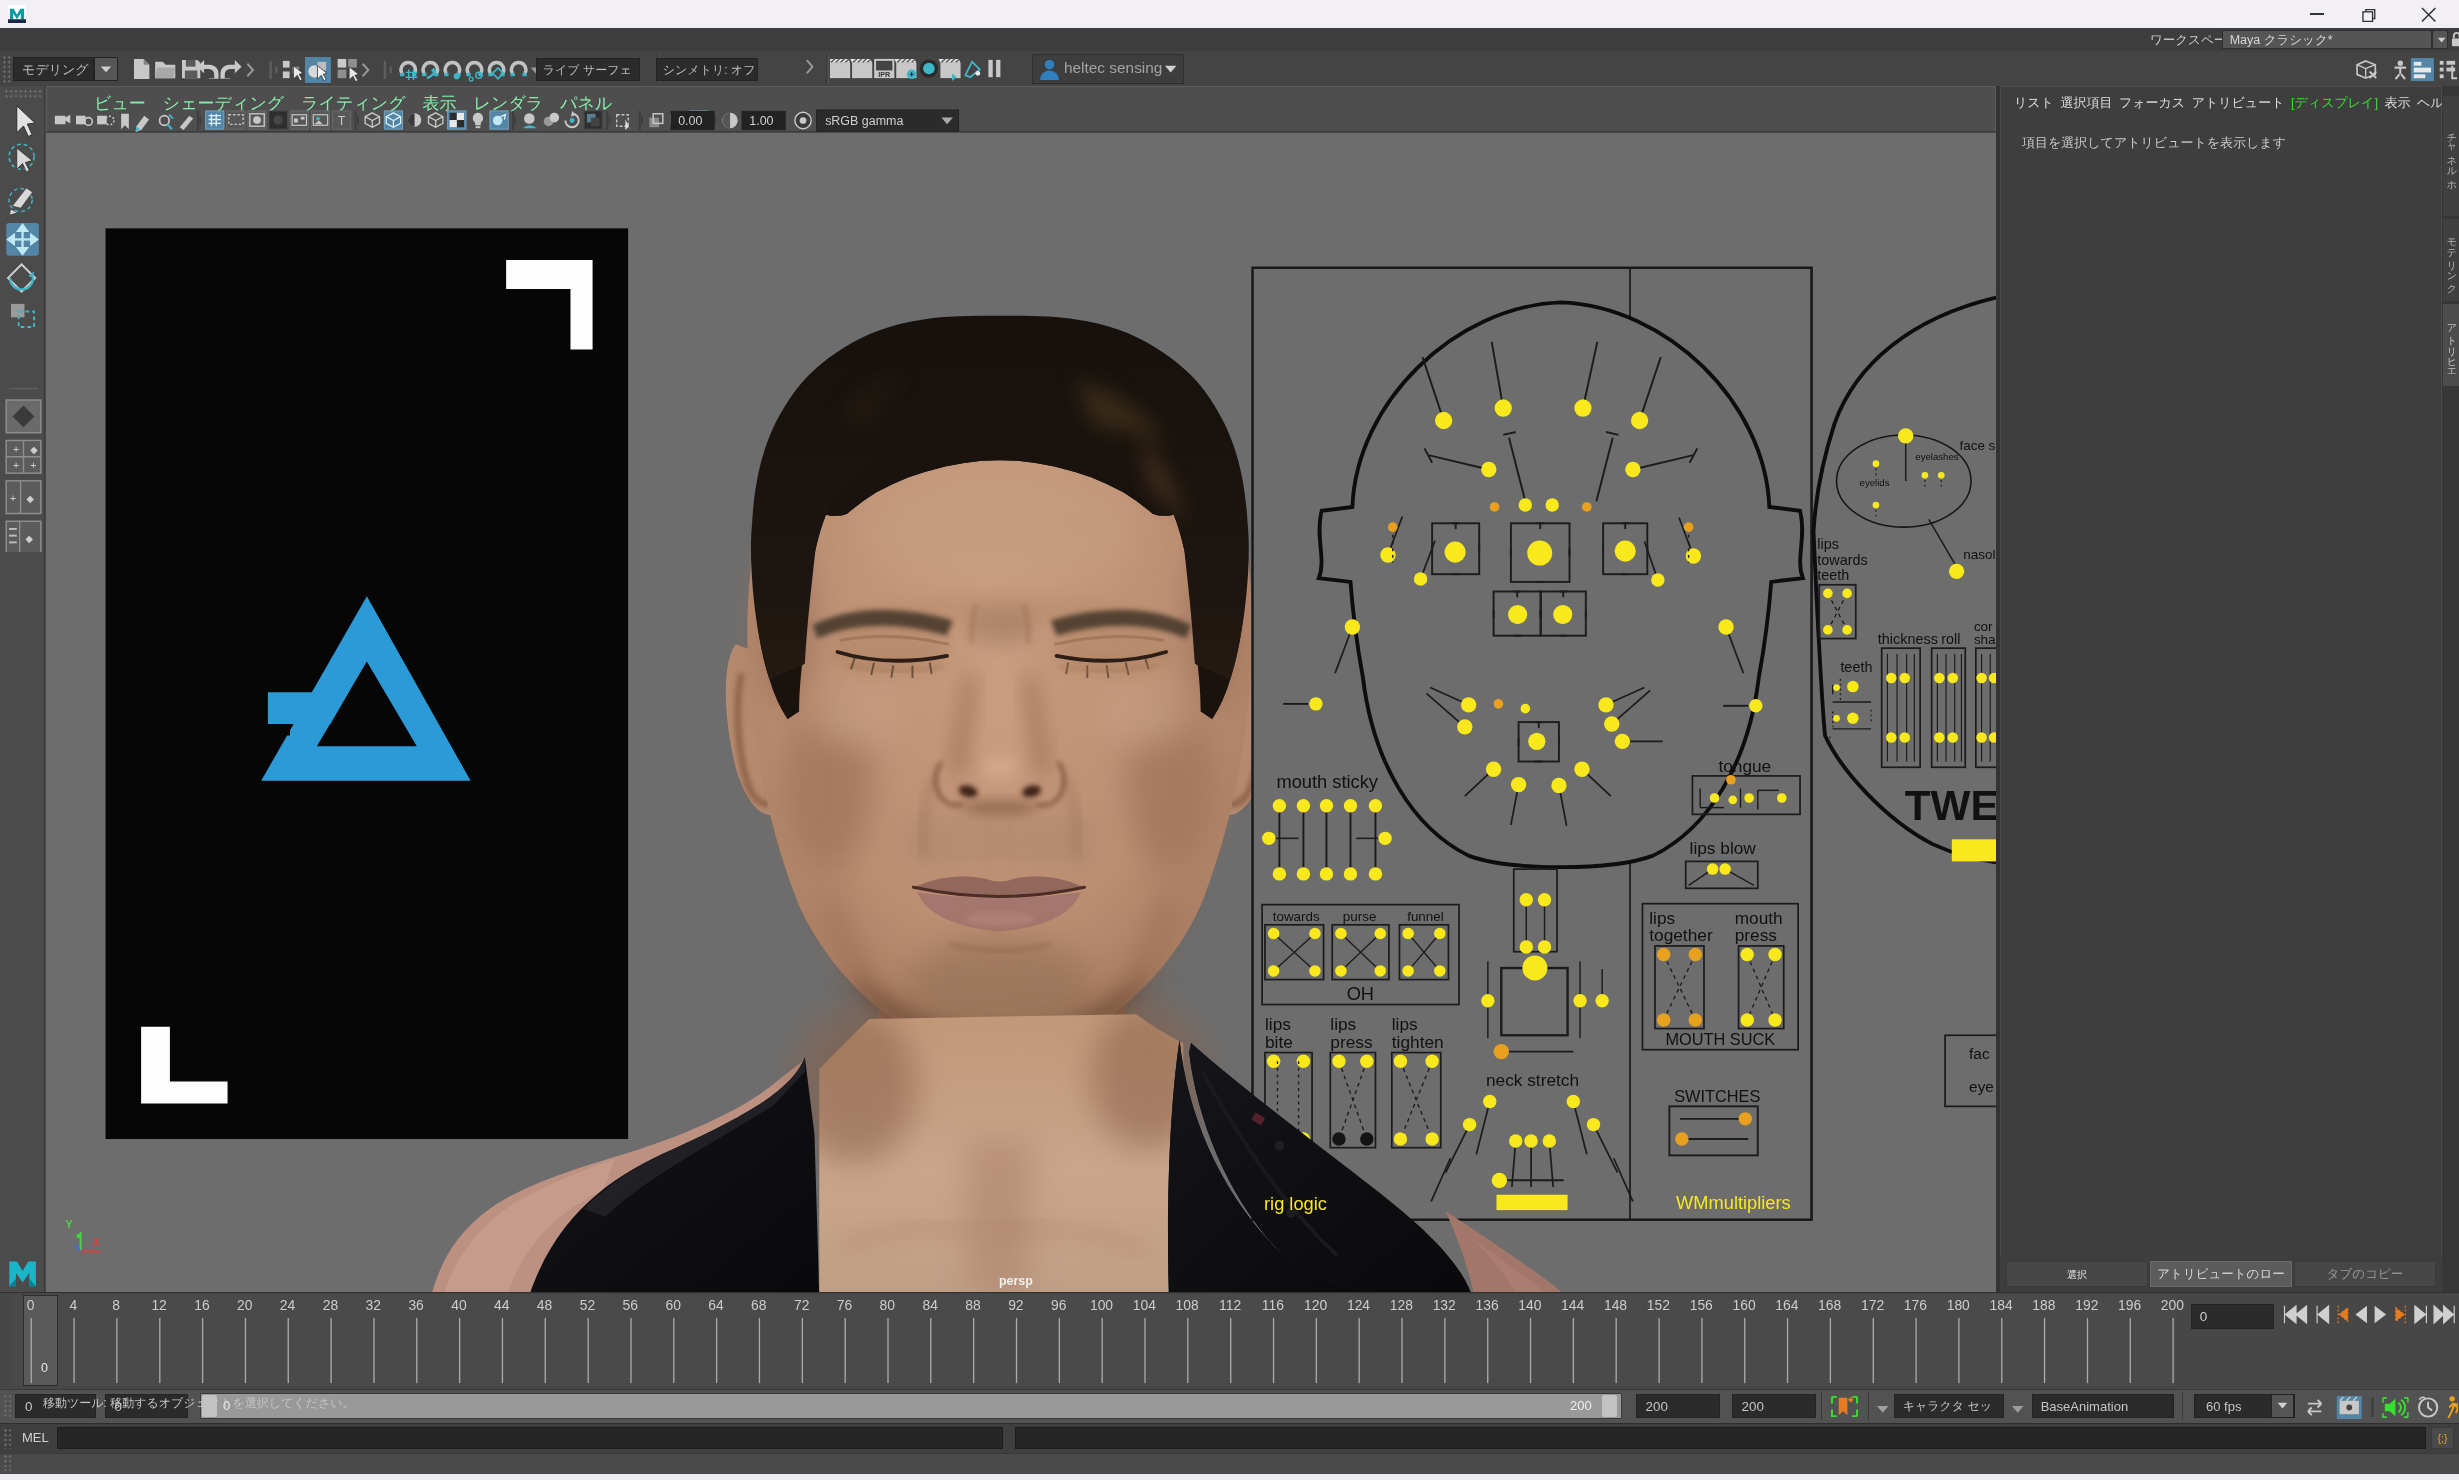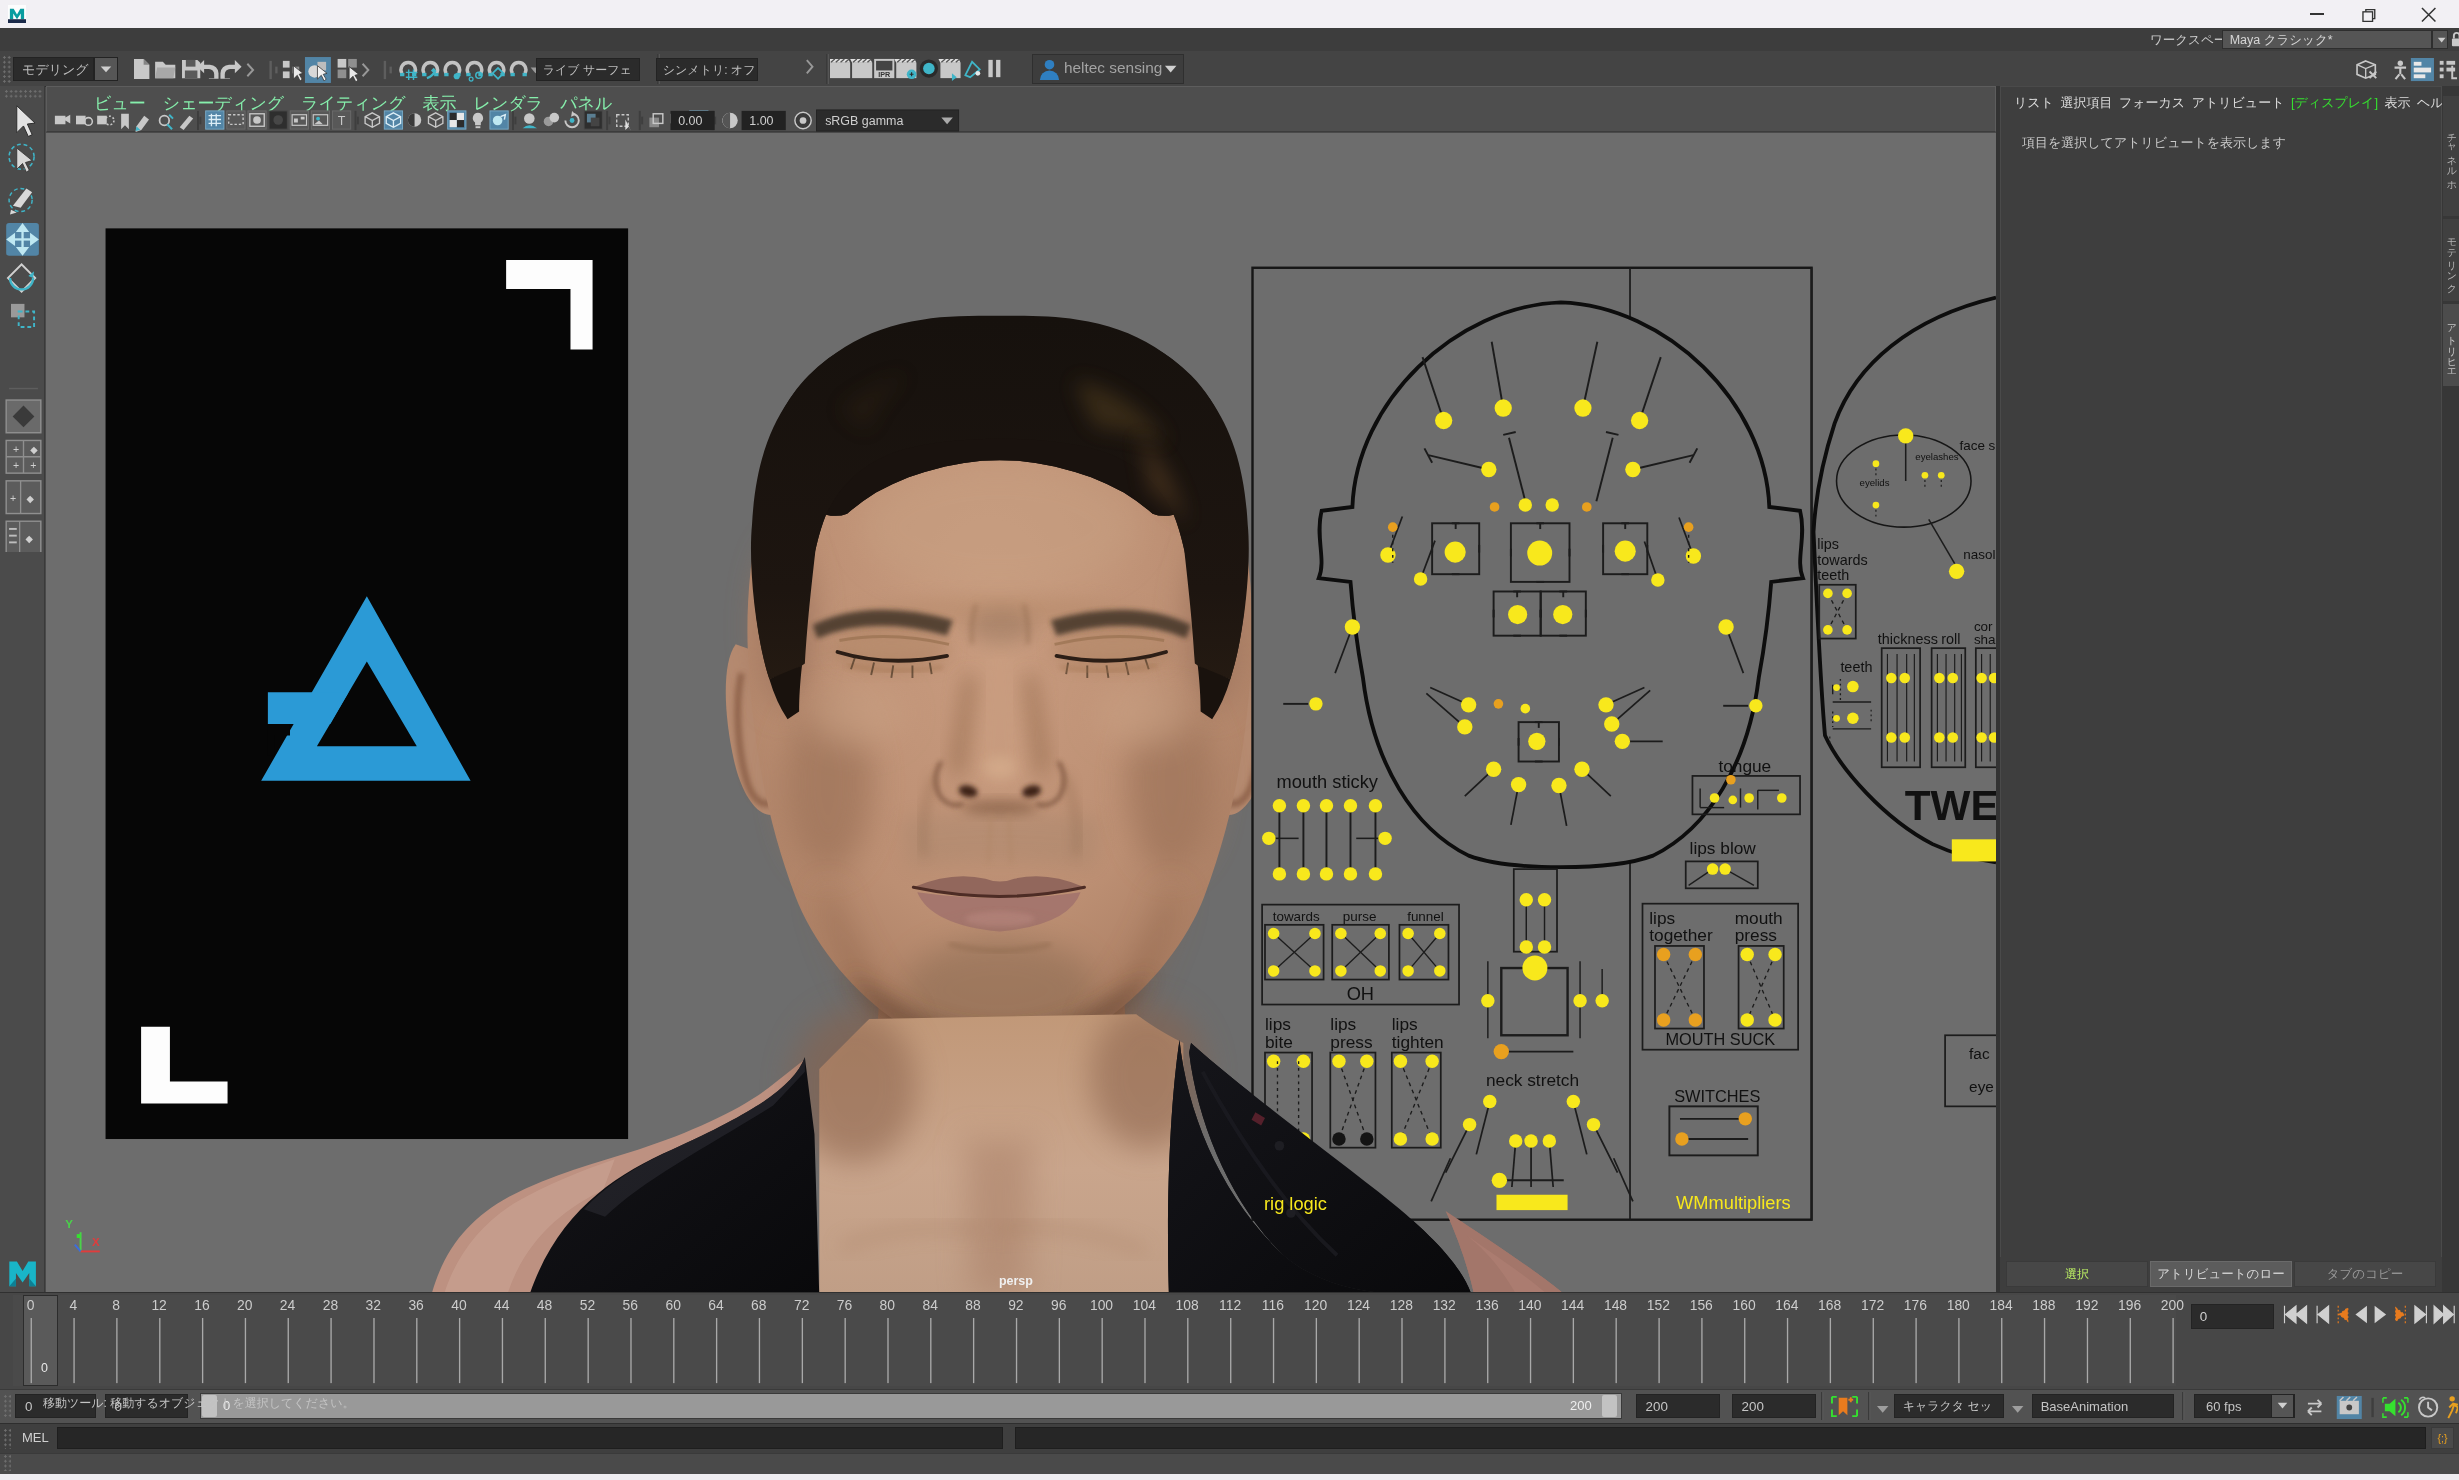--- a/index.html
+++ b/index.html
@@ -444,21 +444,21 @@
           <text x="9" y="18" font-size="13" fill="#cfcfcf">sRGB gamma</text>
           <path d="M130 10 l6 7 l6 -7 Z" fill="#aaa"></path>
         </g>
       </svg></div>
 
 <div class="abs" style="left:1996px;top:86px;width:3.8px;height:1206px;background:#333333;"></div>
 <div class="abs" style="left:2000px;top:86px;width:442px;height:1206px;background:#3e3e3e;border:1px solid #4a4a4a;"></div>
 <div class="abs" style="left:2014px;top:94px;font-size:13px;color:#dedede;white-space:nowrap;">リスト 選択項目 フォーカス アトリビュート <span style="color:#35e02f;">[ディスプレイ]</span> 表示 ヘルプ</div>
 <div class="abs" style="left:2022px;top:134px;font-size:13px;color:#c9c9c9;">項目を選択してアトリビュートを表示します</div>
 <div class="abs" style="left:2000px;top:1257px;width:442px;height:36px;background:#3e3e3e;"></div>
-<div class="abs" style="left:2006px;top:1261px;width:142px;height:26px;background:#474747;border:1px solid #3a3a3a;color:#bef264;font-size:12px;text-align:center;line-height:25px;">選択</div>
+<div class="abs" style="left:2006px;top:1261px;width:142px;height:26px;background:#474747;border:1px solid #3a3a3a;color:#e5e5e5;font-size:10px;text-align:center;line-height:25px;">選択</div>
 <div class="abs" style="left:2150px;top:1261px;width:142px;height:26px;background:#5c5c5c;border:1px solid #6a6a6a;color:#d8d8d8;font-size:12.5px;text-align:center;line-height:25px;">アトリビュートのロード</div>
 <div class="abs" style="left:2294px;top:1261px;width:142px;height:26px;background:#474747;border:1px solid #3a3a3a;color:#9a9a9a;font-size:12.5px;text-align:center;line-height:25px;">タブのコピー</div>
 <div class="abs" style="left:2442px;top:86px;width:17.3px;height:1206px;background:#373737;"></div>
 <div class="abs" style="left:2443px;top:96px;width:16.3px;height:120px;background:#404040;color:#b5b5b5;font-size:10px;writing-mode:vertical-rl;text-align:center;line-height:15.4px;">チャネル ホ</div>
 <div class="abs" style="left:2443px;top:219px;width:16.3px;height:82px;background:#404040;color:#b5b5b5;font-size:10px;writing-mode:vertical-rl;text-align:center;line-height:15.4px;">モテリンク</div>
 <div class="abs" style="left:2443px;top:304px;width:16.3px;height:82px;background:#4c4c4c;color:#c5c5c5;font-size:10px;writing-mode:vertical-rl;text-align:center;line-height:15.4px;">アトリヒエ</div>
 <div class="abs" style="left:46px;top:133px;width:1950px;height:1160px;overflow:hidden;background:#6d6d6d;">
       <svg width="1950" height="1160" viewBox="48 138 2030 1207" style="position:absolute;left:0;top:0;">
         <rect x="110" y="237" width="544" height="948" fill="#060606"></rect>
         <path d="M527,270 h90 v93 h-23 v-63 h-67 Z" fill="#fdfdfd"></path>

